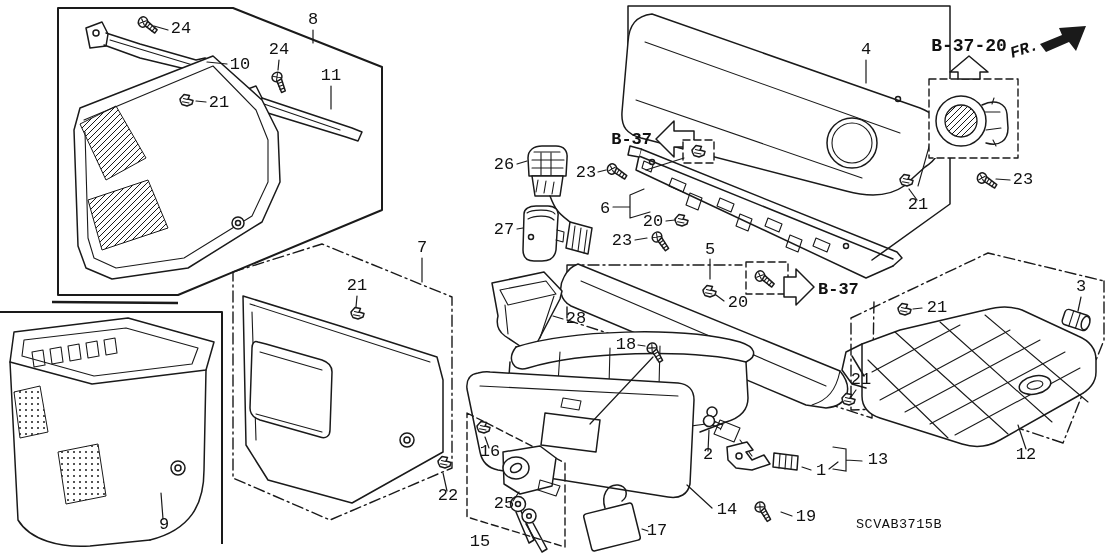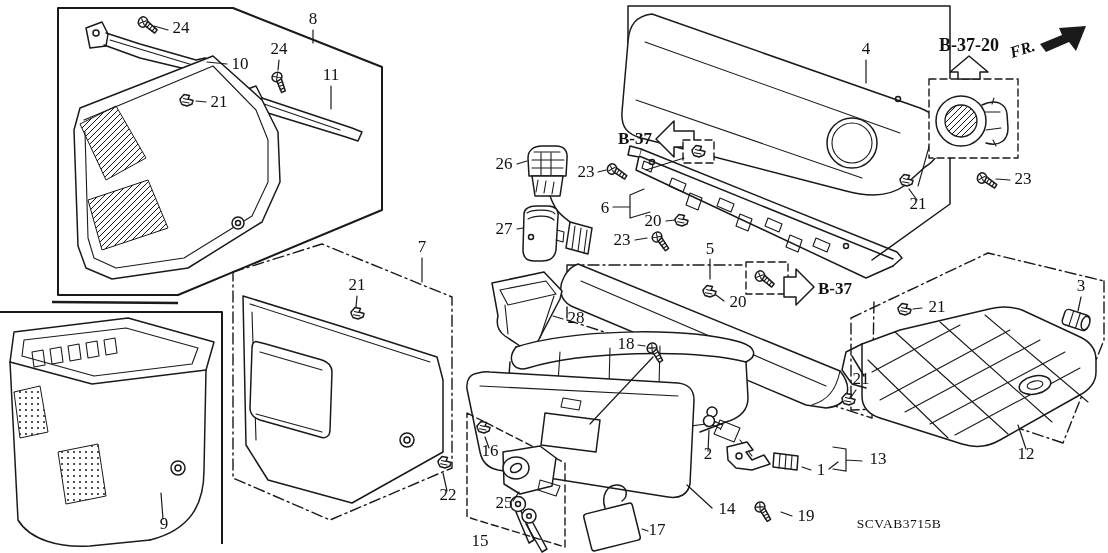--- a/index.html
+++ b/index.html
@@ -1,17 +1,17 @@
 <!DOCTYPE html>
 <html><head>
 <meta charset="utf-8">
 <style>
   html,body{margin:0;padding:0;background:#fff;}
   .stage{position:relative;width:1108px;height:553px;background:#fff;overflow:hidden;
-         font-family:Liberation Serif, serif;}
+         font-family:Liberation Mono, monospace;}
   svg{display:block;}
   .ln{fill:none;stroke:#1a1a1a;stroke-width:1.5;stroke-linecap:round;stroke-linejoin:round;}
   .thin{stroke-width:1.1;}
   .fw{fill:#fff;}
   .fb{fill:#1a1a1a;stroke:none;}
   .ld{fill:none;stroke:#1a1a1a;stroke-width:1.2;stroke-linecap:round;}
   .bd{fill:none;stroke:#1a1a1a;stroke-width:2;stroke-linejoin:round;}
   .bd25{stroke-width:2.5;}
   .dd{stroke-dasharray:11 4 2 4;stroke-width:1.4;}
   .ds{stroke-dasharray:7 4;stroke-width:1.4;}

